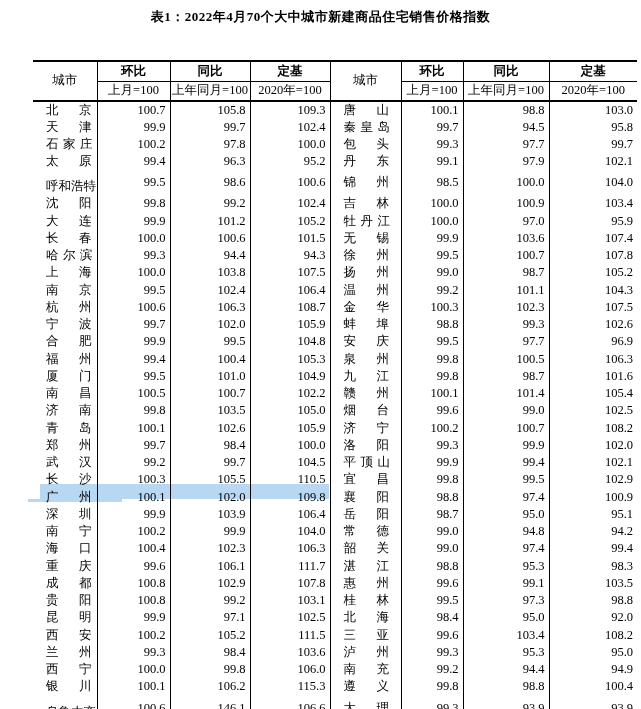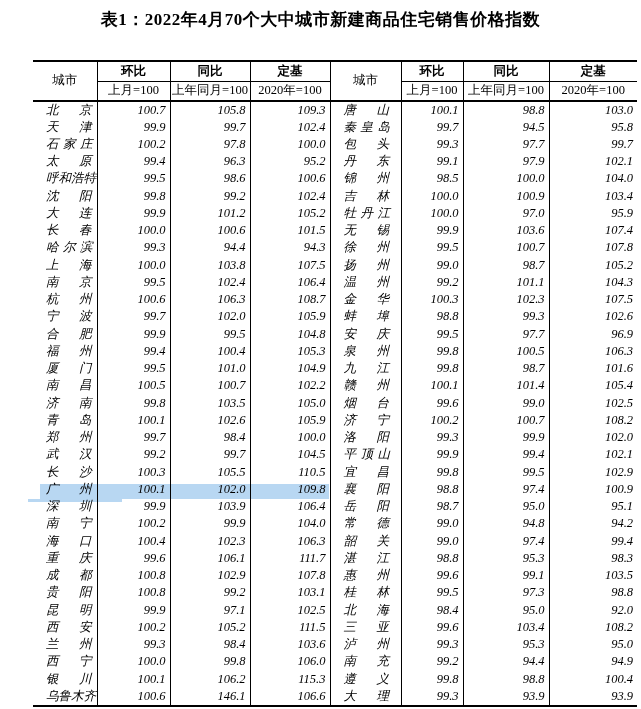--- a/index.html
+++ b/index.html
@@ -8,21 +8,21 @@
     background: #ffffff;
     overflow: hidden;
     font-family: "Liberation Serif", "DejaVu Serif", serif;
     color: #000;
     position: relative;
   }
   .page-title {
     margin: 0;
     padding-top: 8px;
     text-align: center;
-    font-size: 17px;
+    font-size: 13px;
     font-weight: bold;
     letter-spacing: 0.5px;
   }
   
   .sel-main {
     position: absolute;
     left: 40px; top: 484px;
     width: 289px; height: 15px;
   }
   .sel-tail {
@@ -50,30 +50,30 @@
   
   .price-table th, .price-table td { border-right: 1px solid #000; }
   .price-table th:last-child, .price-table td:last-child { border-right: none; }
   
   .price-table thead tr.h1 th { height: 18.5px; text-align: center; }
   .price-table thead tr.h2 th { height: 18px;  }
   .price-table thead tr.h1 th.grp { border-bottom: 1px solid #000; font-weight: bold; }
   .price-table thead tr.h2 th { border-bottom: 2px solid #000; }
   .price-table thead th.city-h { border-bottom: 2px solid #000; }
   
-  .price-table tbody tr { height: 17.26px; font-style: italic; }
+  .price-table tbody tr { height: 17.26px; }
   .price-table td.city { text-align: left; padding-left: 13px; }
   .price-table td.num  { text-align: right; padding-right: 4px; }
   .city-name {
     display: inline-block;
     white-space: nowrap;
   }
   .len2 { letter-spacing: 20.5px; }
   .len3 { letter-spacing: 4.5px;  }
-  .len4 { letter-spacing: 0; }
+  .len4 { letter-spacing: 0; margin-top: 8px; }
 </style>
 </head>
 <body>
 
 <div class="sel-main" style="background: rgb(184, 215, 242);"></div>
 <div class="sel-tail" style="background: rgb(184, 215, 242);"></div>
 
 <h1 class="page-title">表1：2022年4月70个大中城市新建商品住宅销售价格指数</h1>
 
 <table class="price-table">

